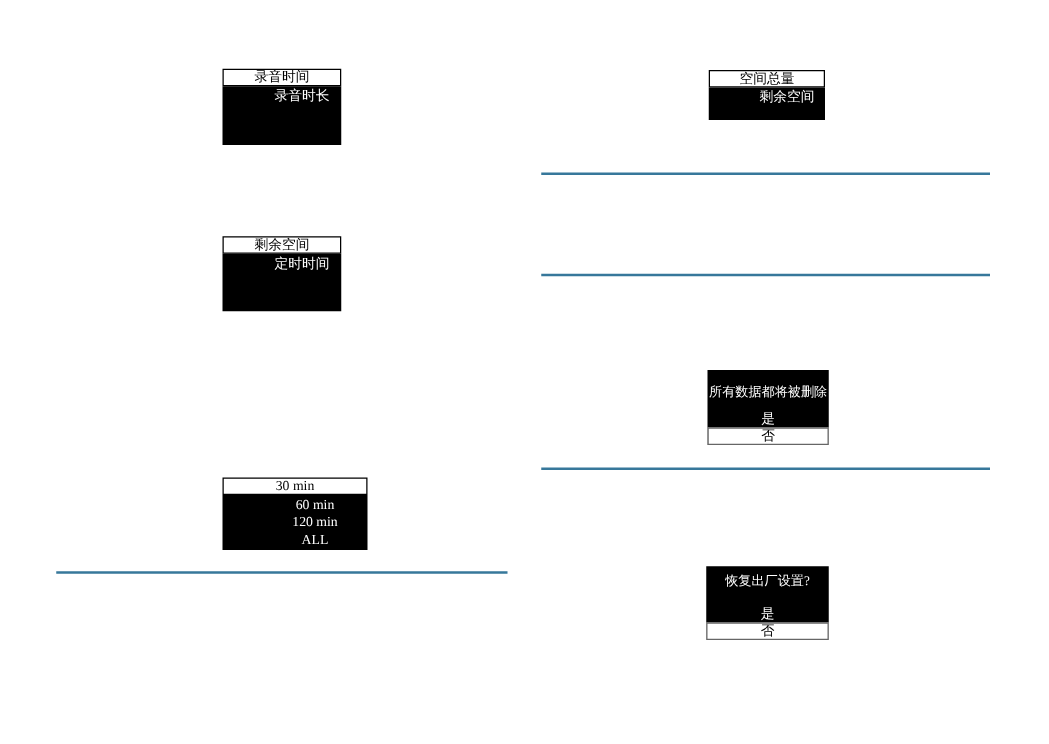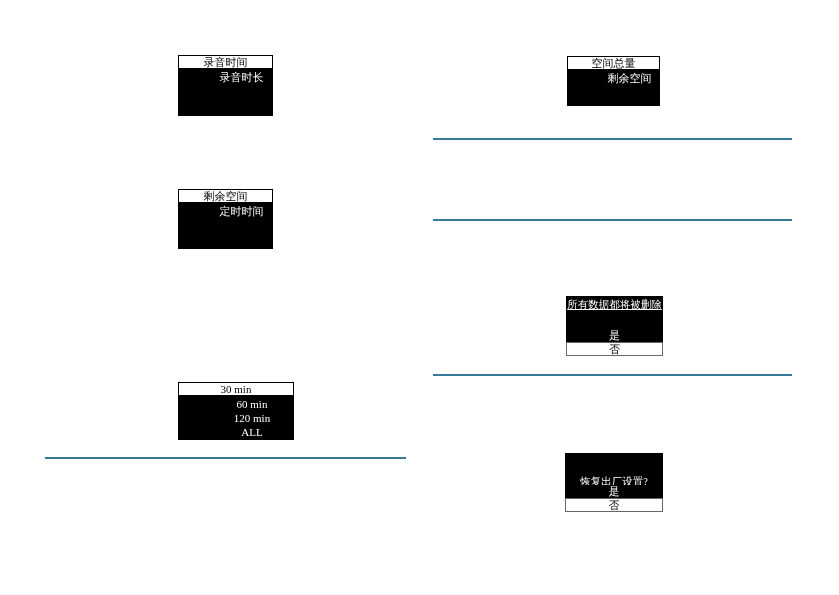--- a/index.html
+++ b/index.html
@@ -41,22 +41,22 @@
   .confirm-screen .yes {
     text-align:center; font-size:11px; line-height:13px;
     margin-top:auto;
   }
   .confirm-screen .no-bar {
     background:#ffffff; color:#000000;
     text-align:center; font-size:11px;
     height:14px; line-height:12px;
     border:1px solid #666666;
   }
-  #screen-delete-confirm .msg { padding-top:2px;text-decoration:underline; }
-  #screen-factory-reset .msg { padding-top:22px; }
+  #screen-delete-confirm .msg { padding-top:12px; }
+  #screen-factory-reset .msg { padding-top:6px; }
 
   .divider { position:absolute; height:1.5px; background:#37789b; }
 </style>
 </head>
 <body>
 
 <div class="page">
 
   <div class="screen menu-screen" style="left:178px; top:55px; width:95px; height:61px;">
     <div class="hdr">录音时间</div>
@@ -74,21 +74,21 @@
 
   <div class="screen menu-screen" style="left:178px; top:382px; width:116px; height:58px;">
     <div class="hdr">30 min</div>
     <div class="body">
       <div class="item">60 min</div>
       <div class="item">120 min</div>
       <div class="item">ALL</div>
     </div>
   </div>
 
-  <div class="screen menu-screen" style="left:567px; top:56px; width:93px; height:50px;">
+  <div class="screen menu-screen" style="left:567px; top:56px; width:93px; height:40px;">
     <div class="hdr">空间总量</div>
     <div class="body">
       <div class="item">剩余空间</div>
     </div>
   </div>
 
   <div id="screen-delete-confirm" class="screen confirm-screen" style="left:566px; top:296px; width:97px; height:60px;">
     <div class="msg">所有数据都将被删除</div>
     <div class="yes">是</div>
     <div class="no-bar">否</div>

